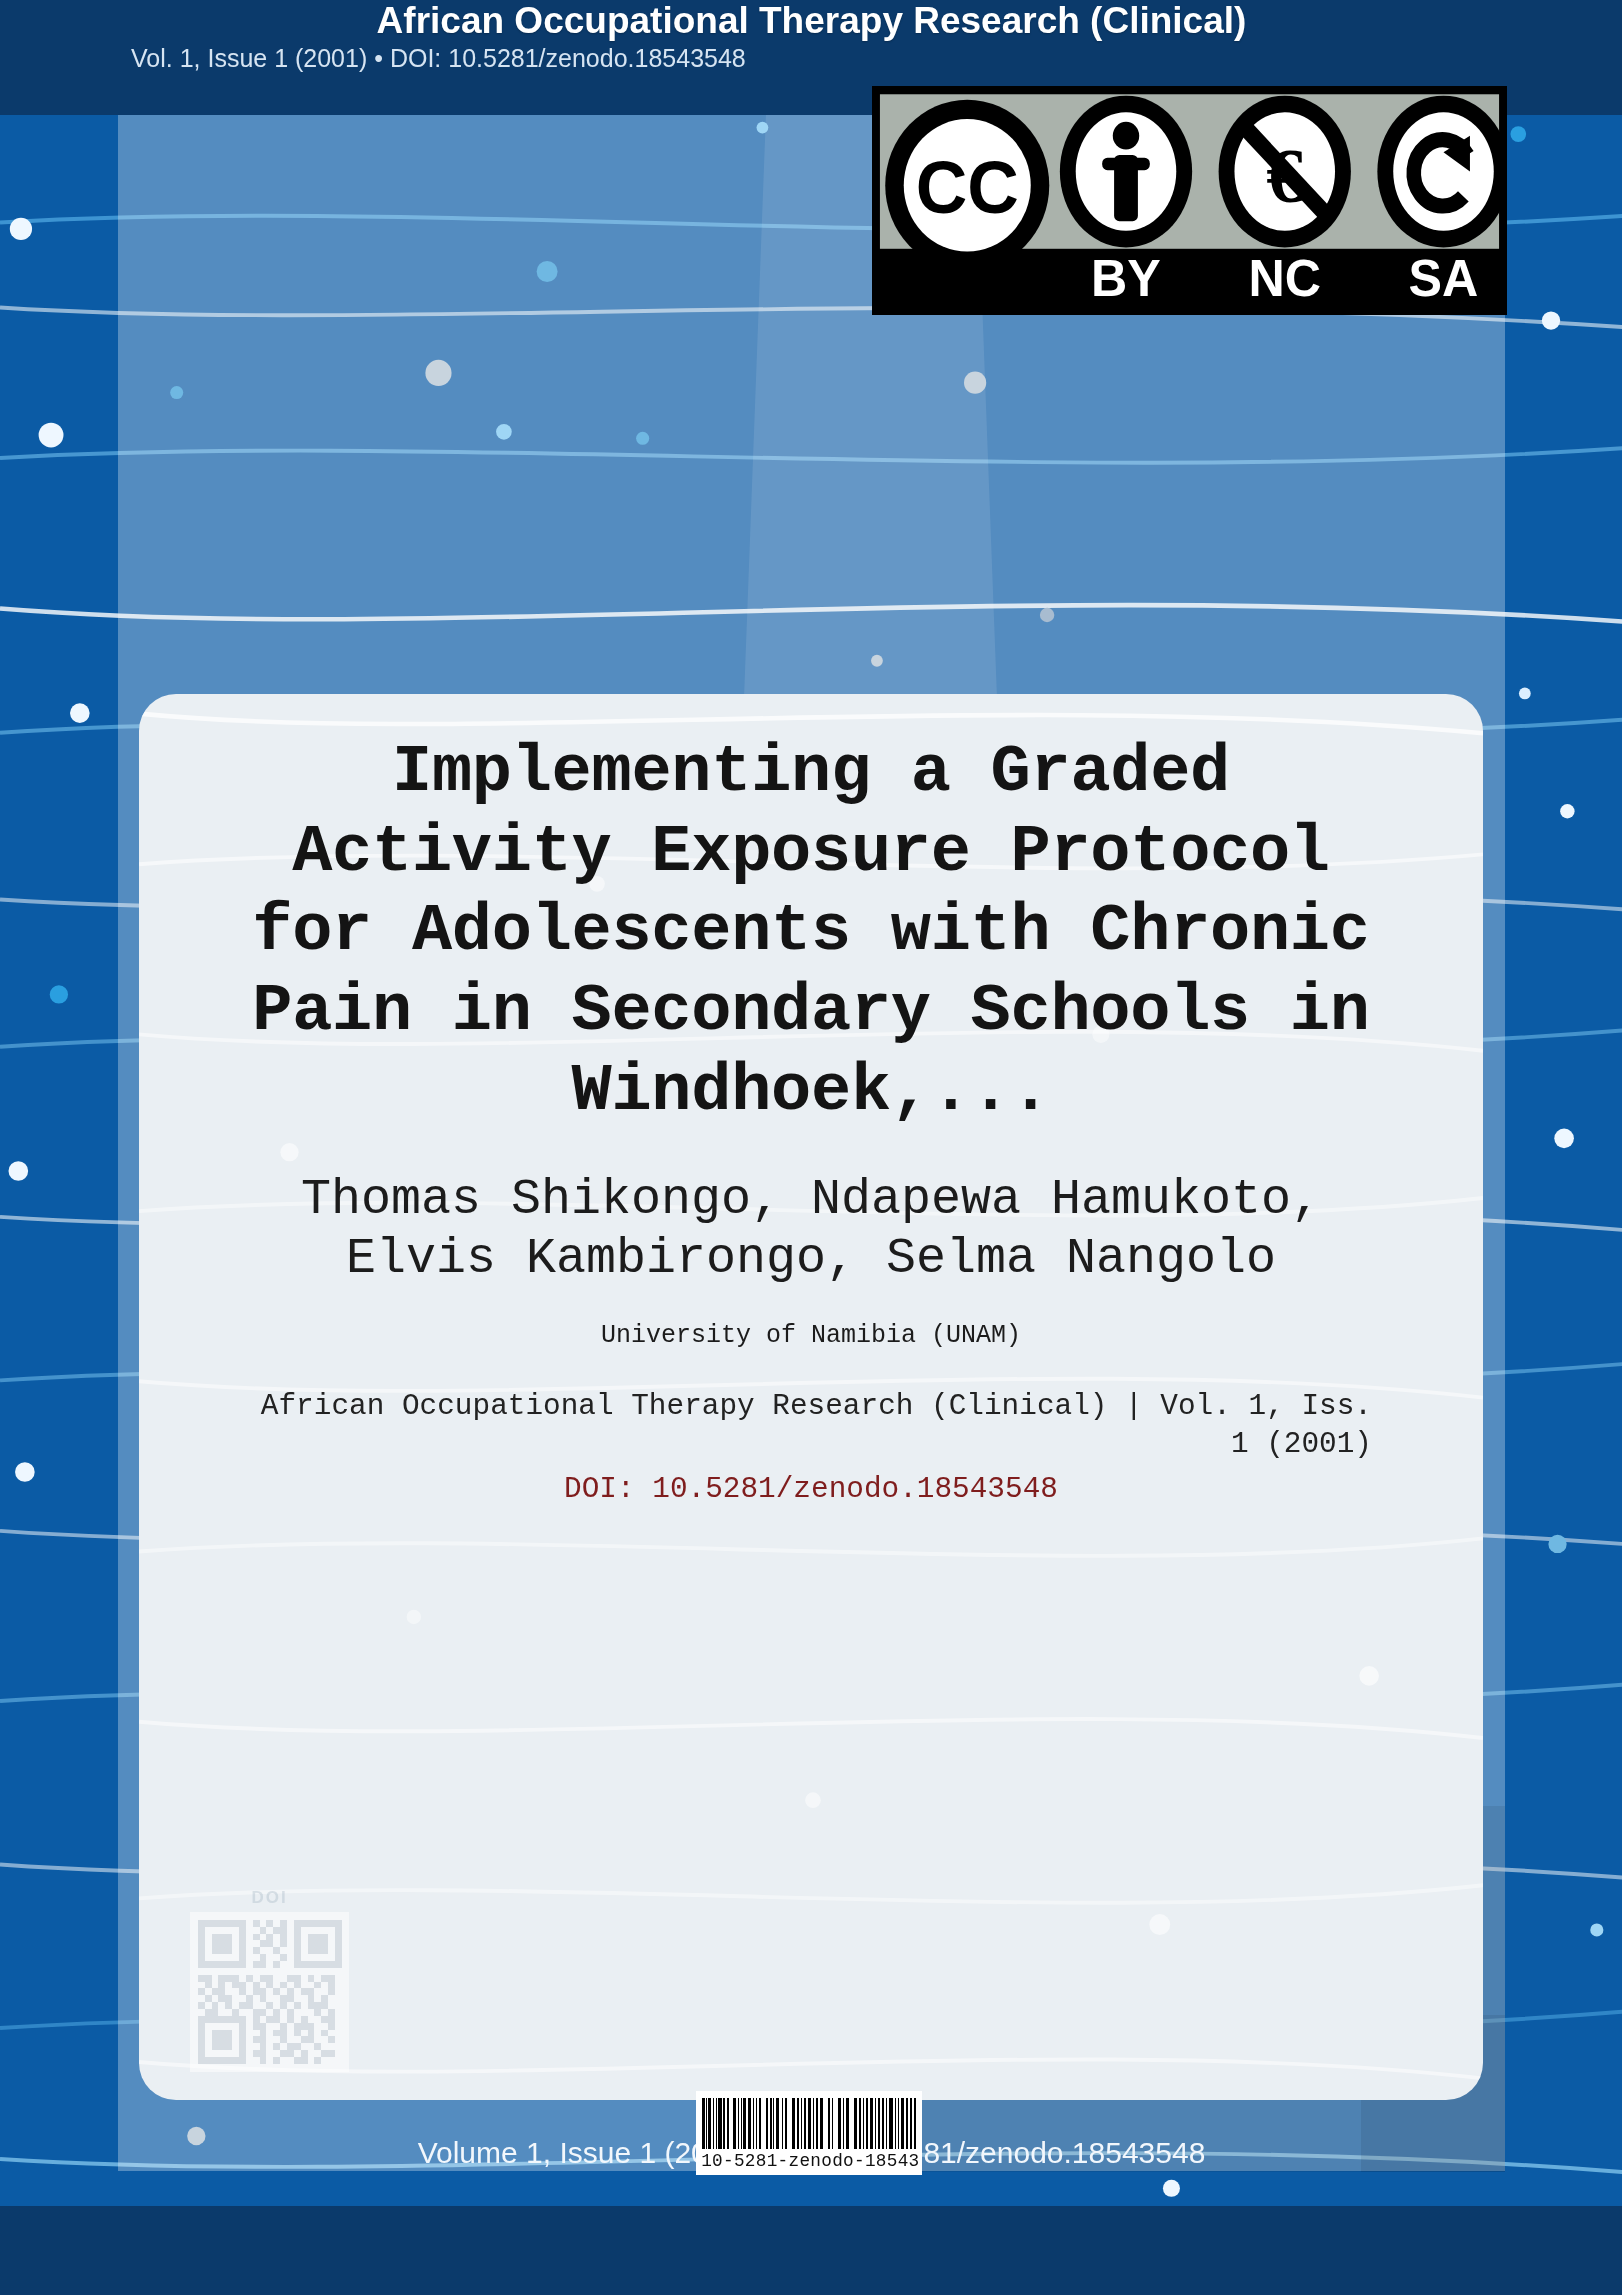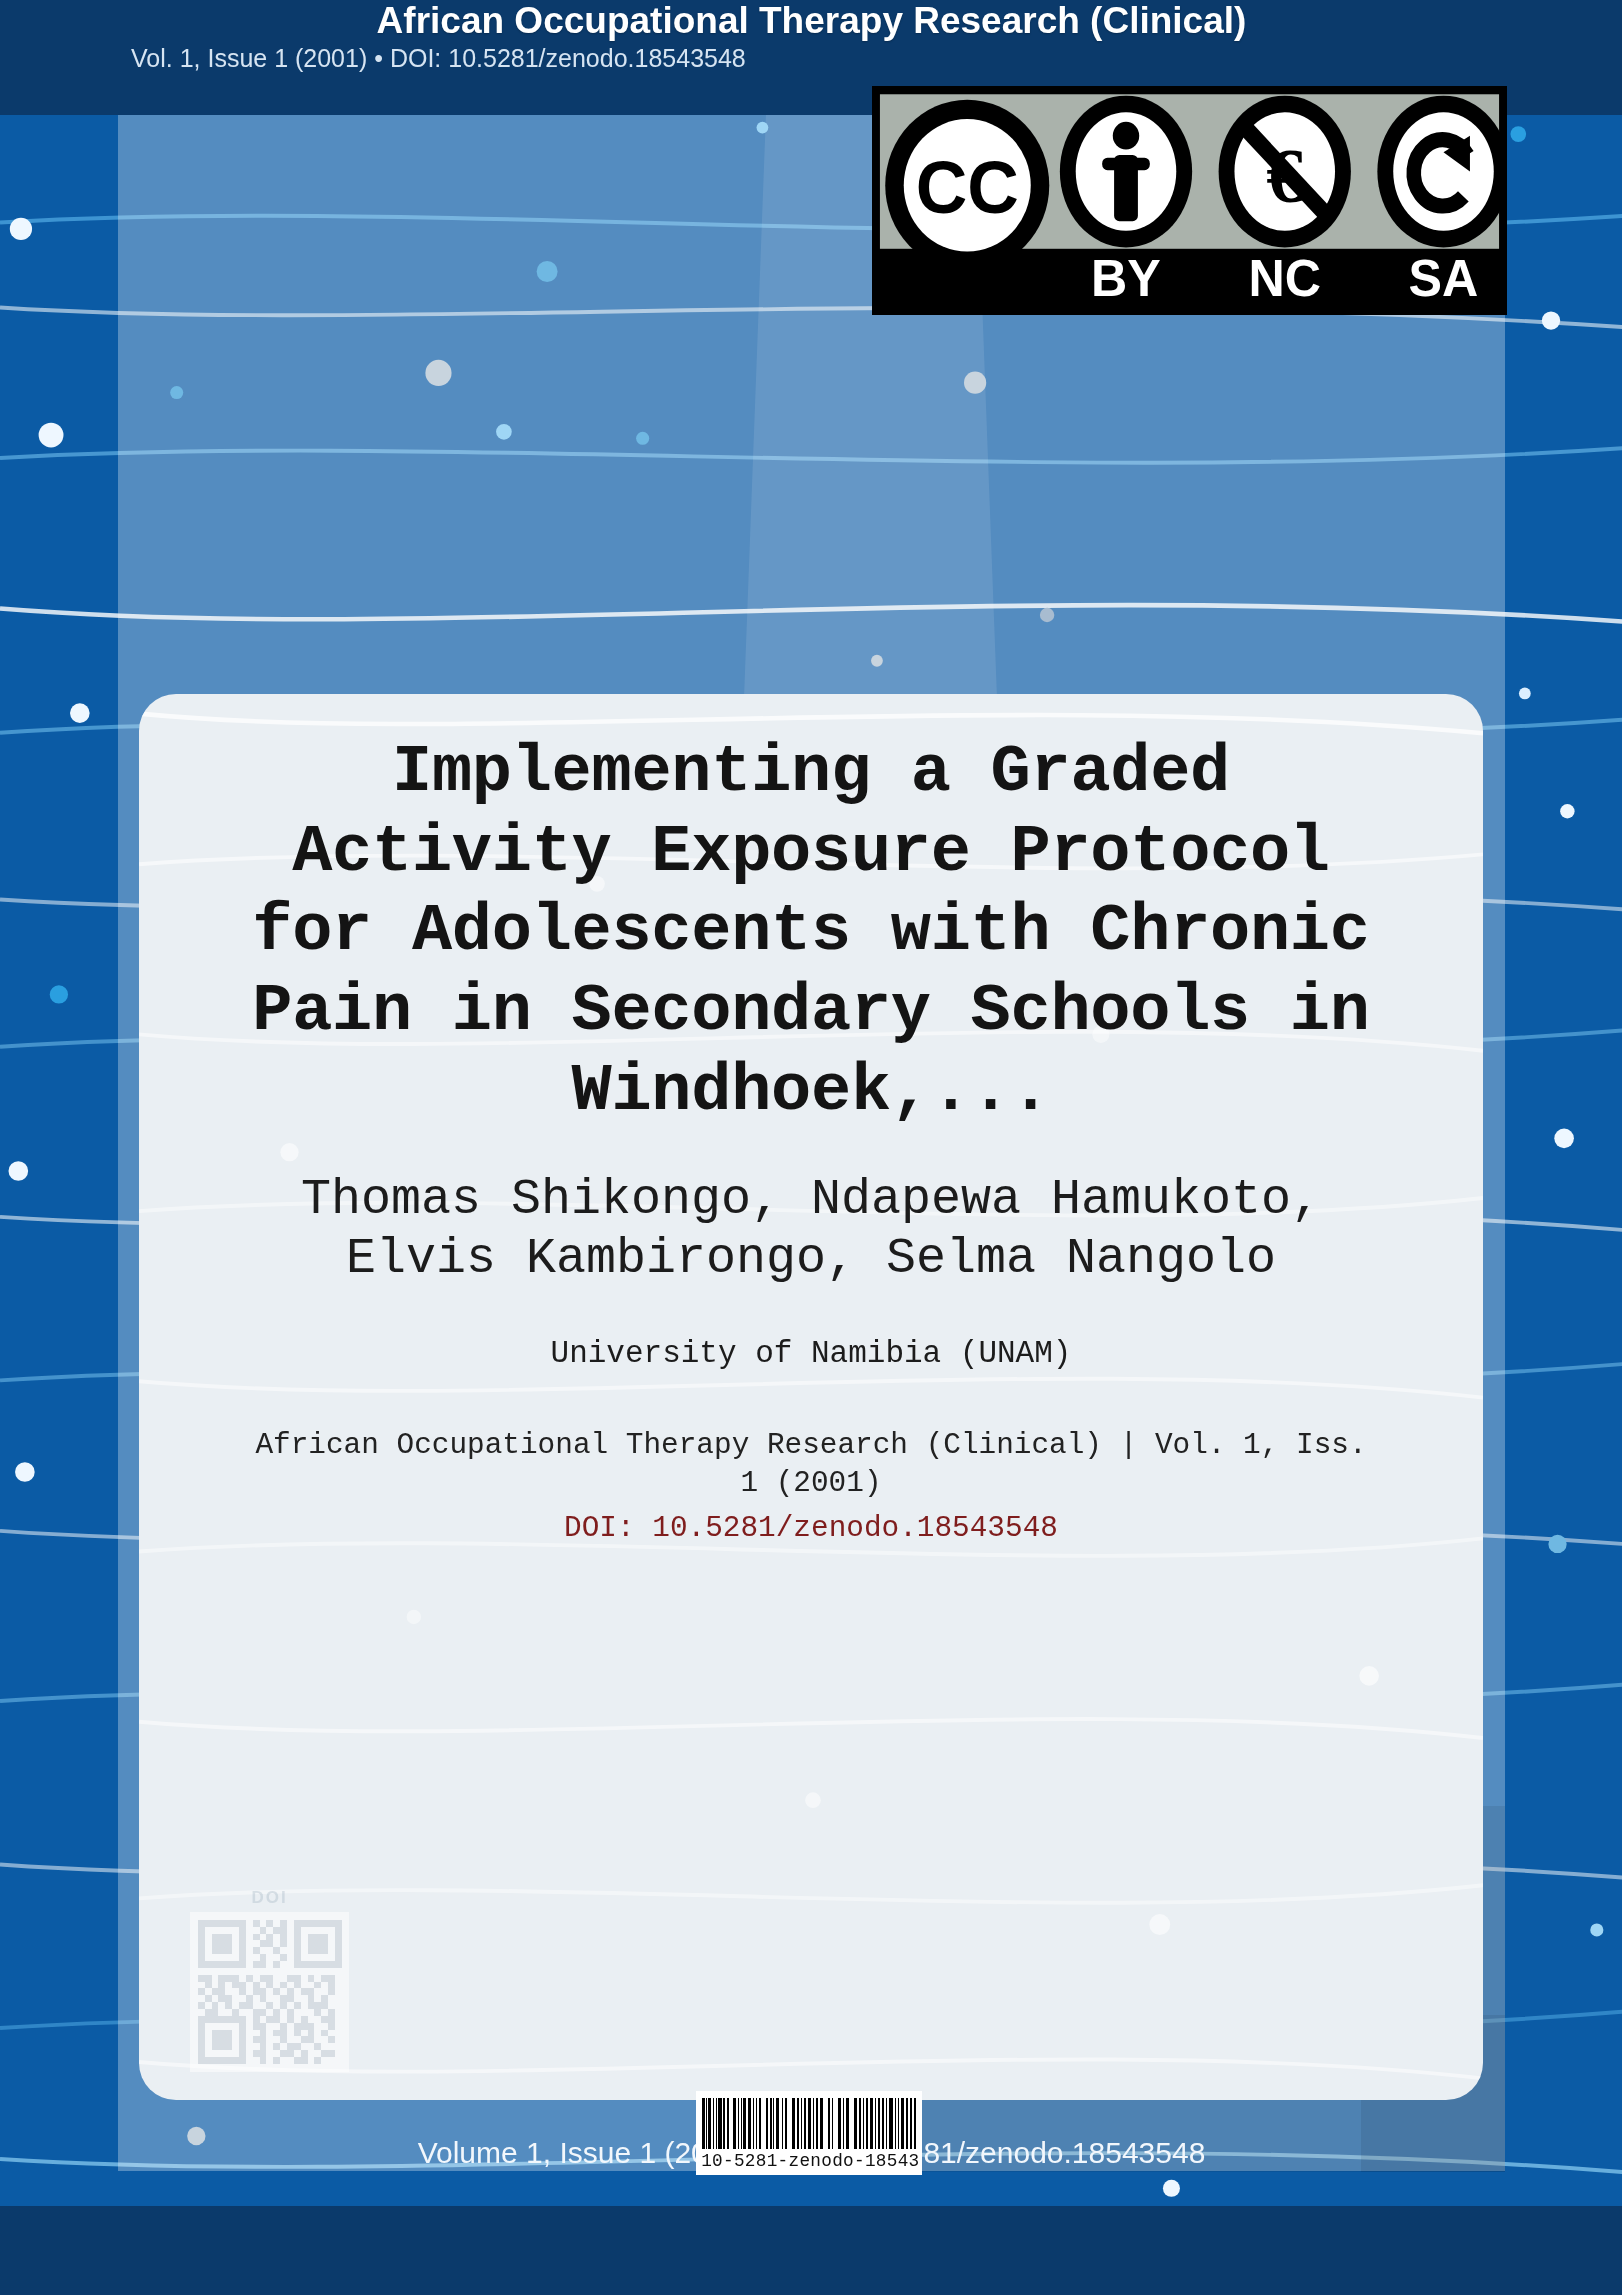--- a/index.html
+++ b/index.html
@@ -116,30 +116,31 @@
     letter-spacing: -0.3px;
     margin: 0;
   }
   .doc-authors {
     margin-top: 38px;
     font-size: 50px;
     line-height: 1.18;
     color: #1c1c1c;
   }
   .doc-affil {
-    margin-top: 48px;
-    font-size: 31px;
+    margin-top: 33px;
+    font-size: 25px;
     color: #1c1c1c;
     text-align: center;
   }
   .doc-citation {
-    margin-top: 56px;
+    margin-top: 38px;
     font-size: 29.4px;
     line-height: 1.32;
     color: #222222;
+    text-align: right;
   }
   .doc-doi {
     margin-top: 7.9px;
     font-size: 29.4px;
     color: #7f1d1d;
   }
 
   
   .qr-block {
     position: absolute;

